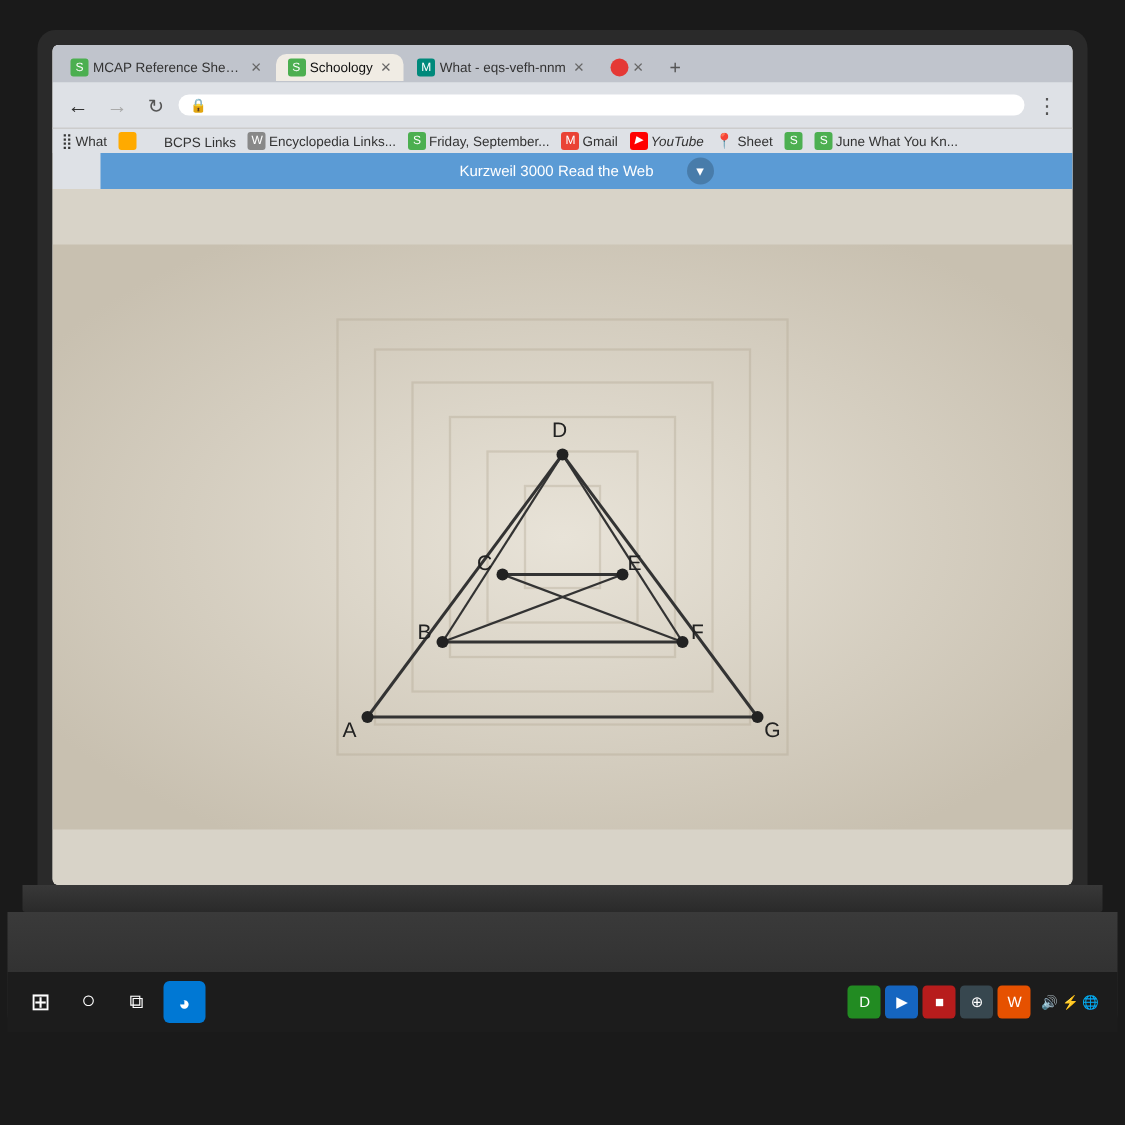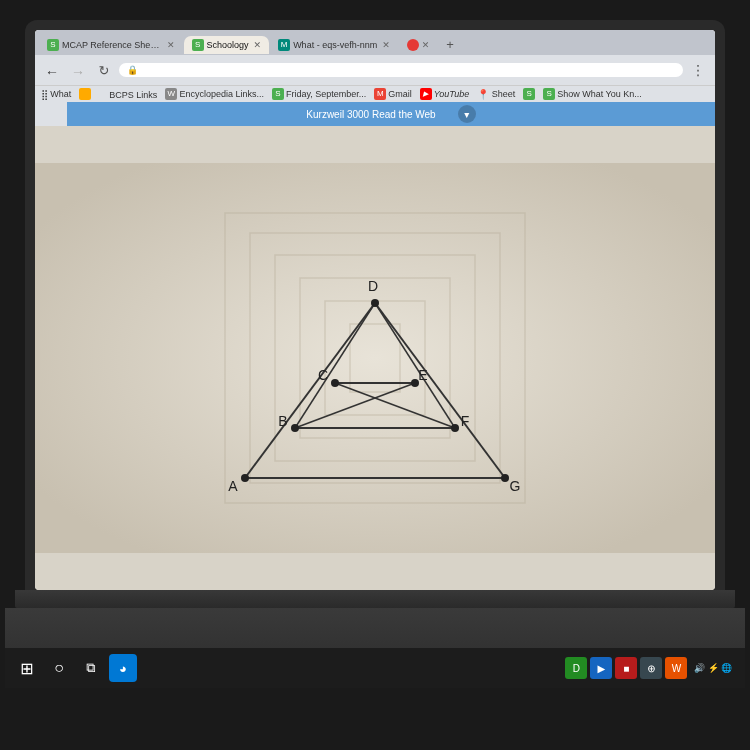--- a/index.html
+++ b/index.html
@@ -90,21 +90,21 @@
           </div>
           <div style="display:flex;align-items:center;gap:2px;cursor:pointer;white-space:nowrap;">
             <span style="font-size:10px;">📍</span>
             <span>Sheet</span>
           </div>
           <div style="display:flex;align-items:center;gap:2px;cursor:pointer;white-space:nowrap;">
             <span style="width:12px;height:12px;background:#4CAF50;border-radius:2px;display:inline-block;text-align:center;color:white;font-size:8px;line-height:12px;">S</span>
           </div>
           <div style="display:flex;align-items:center;gap:2px;cursor:pointer;white-space:nowrap;">
             <span style="width:12px;height:12px;background:#4CAF50;border-radius:2px;display:inline-block;text-align:center;color:white;font-size:8px;line-height:12px;">S</span>
-            <span>Show What You Kn...</span>
+            <span>June What You Kn...</span>
           </div>
         </div>
 
         <div style="background:#5b9bd5;color:white;text-align:center;font-size:10px;padding:3px;display:flex;align-items:center;justify-content:center;gap:22px;margin-left:32px;">
           <span>Kurzweil 3000 Read the Web</span>
           <div style="background:rgba(0,0,0,0.2);border-radius:50%;width:18px;height:18px;display:flex;align-items:center;justify-content:center;font-size:10px;cursor:pointer;">▾</div>
         </div>
       </div>
 
       <div style="flex:1;position:relative;overflow:hidden;background:#d8d3c8;">

